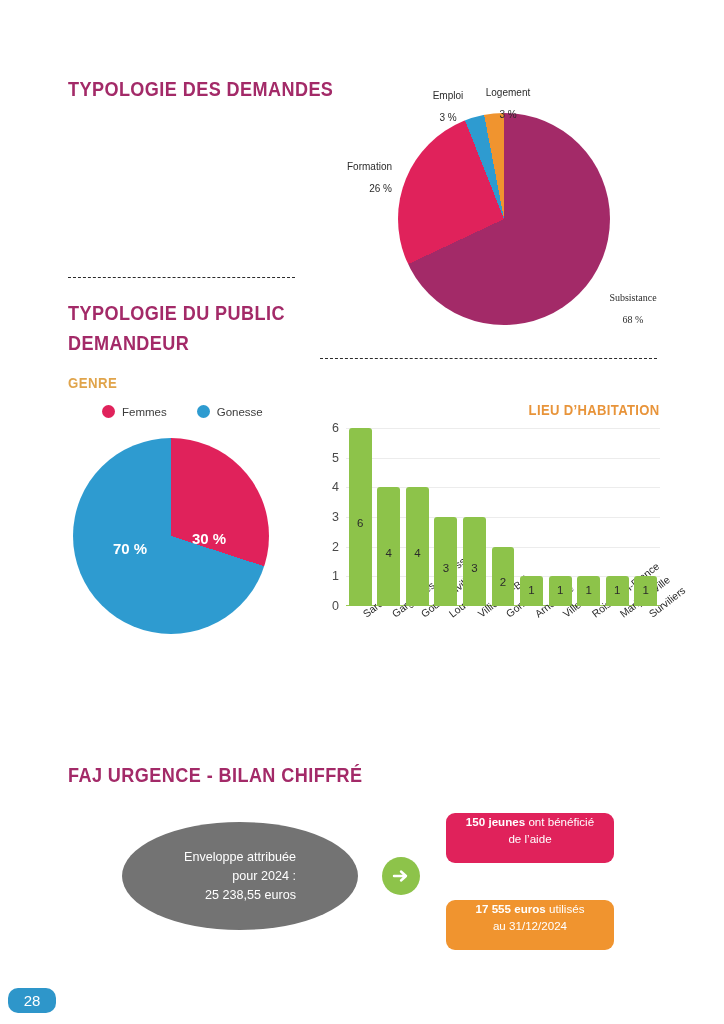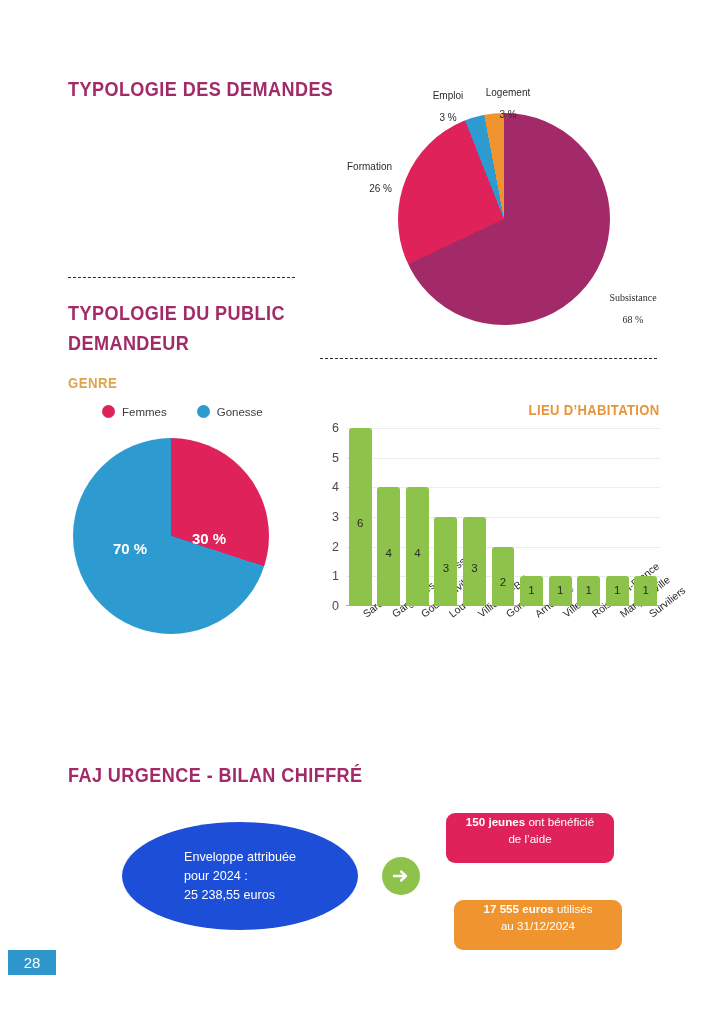--- a/index.html
+++ b/index.html
@@ -148,27 +148,27 @@
     font-size: 10.4px;
     color: #2b2b2b;
     white-space: nowrap;
     transform-origin: left top;
     transform: rotate(-38deg);
   }
 
   
   .ellipse {
     position: absolute;
-    background: #1d4ed8;
+    background: #737373;
     border-radius: 50%;
     color: #ffffff;
     display: flex;
     align-items: center;
     justify-content: center;
-    text-align: left;
+    text-align: right;
     font-size: 12.6px;
     line-height: 19px;
     font-family: "Liberation Sans Narrow", "Liberation Sans", sans-serif;
     white-space: pre-line;
   }
   .arrow-circle {
     position: absolute;
     width: 38px; height: 38px;
     border-radius: 50%;
     background: #8DC34A;
@@ -333,22 +333,22 @@
     </svg>
   </div>
 
   <div class="pill" style="left:446px; top:813px; width:168px; height:50px; background:#E0225B;">
     <span>
       <b>150 jeunes</b><span class="light"> ont bénéficié</span><br>
       <span class="light">de l’aide</span>
     </span>
   </div>
 
-  <div class="pill" style="left:446px; top:900px; width:168px; height:50px; background:#F0942F;margin-left:8px;">
+  <div class="pill" style="left:446px; top:900px; width:168px; height:50px; background:#F0942F;">
     <span>
       <b>17 555 euros</b><span class="light"> utilisés</span><br>
       <span class="light">au 31/12/2024</span>
     </span>
   </div>
 
-  <div class="pagenum" style="top:950px;">28</div>
+  <div class="pagenum" style="top:988px;border-radius:10px;">28</div>
 
 </div>
 
 </body></html>

